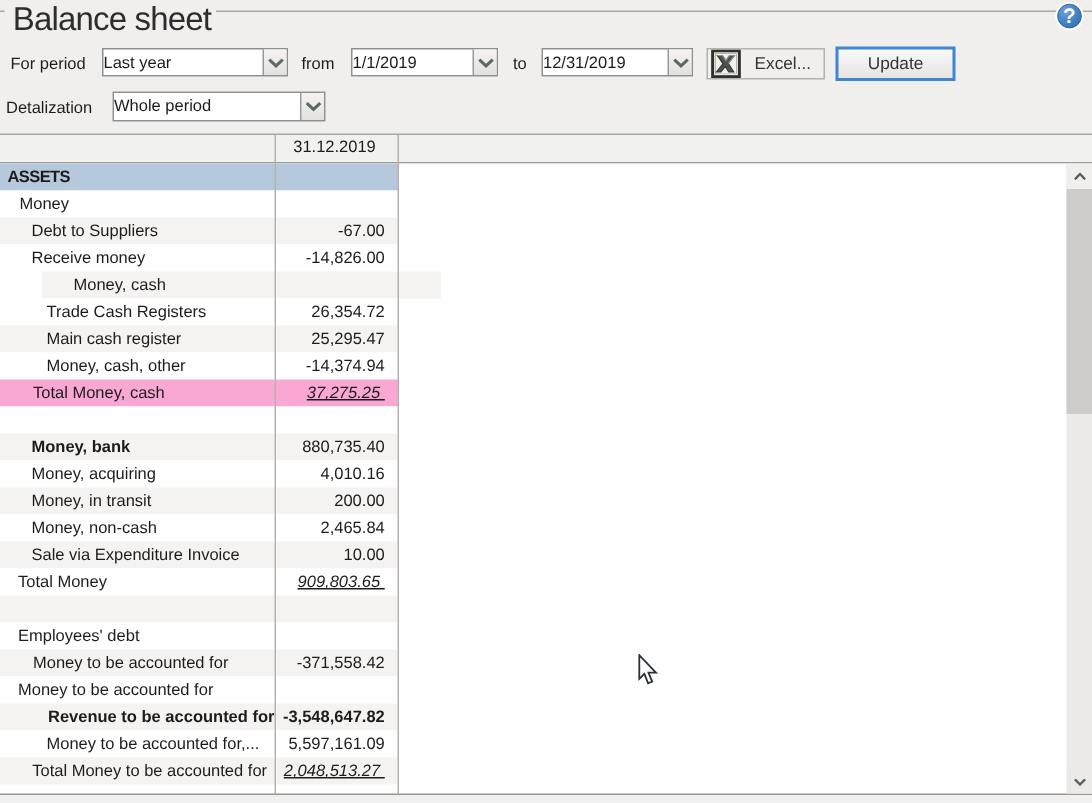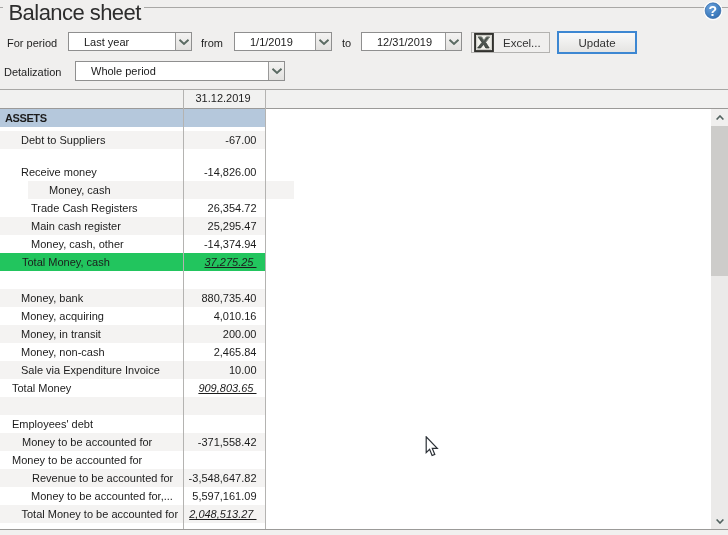--- a/index.html
+++ b/index.html
@@ -1,21 +1,21 @@
 <!DOCTYPE html>
 <html><head>
 <meta charset="utf-8">
 <style>
 * { margin:0; padding:0; box-sizing:border-box; }
 html,body { width:728px; height:535px; background:#f0efee; overflow:hidden;
   font-family:"Liberation Sans",sans-serif; }
 .abs { position:absolute; }
 .lbl { position:absolute; font-size:11px; color:#1e1e1e; white-space:nowrap; }
 .combo { position:absolute; background:#fff; border:1px solid #8f8f8f; }
-.combo .txt { position:absolute; left:15px; top:50%; transform:translateY(-50%);
+.combo .txt { position:absolute; left:0; top:50%; transform:translateY(-50%);
   font-size:11px; color:#1a1a1a; white-space:nowrap; }
 .combo .btn { position:absolute; right:0; top:0; bottom:0; width:16px;
   background:linear-gradient(#f4f3f2,#e2e1df); border-left:1px solid #999; }
 .combo .btn svg { position:absolute; left:50%; top:50%; transform:translate(-50%,-50%); }
 .row { position:absolute; left:0; width:266px; height:18px; }
 .rlbl { position:absolute; top:calc(50% - 0.5px); transform:translateY(-50%); font-size:11px;
   color:#1c1c1c; white-space:nowrap; }
 .rnum { position:absolute; right:9.5px; top:calc(50% - 0.5px); transform:translateY(-50%);
   font-size:11px; color:#1c1c1c; white-space:nowrap; }
 .u { text-decoration:underline; text-decoration-skip-ink:none; text-underline-offset:1px;font-style:italic; }
@@ -79,42 +79,42 @@
     <path d="M4.2 4 L7.6 4 L9.9 7.4 L12.4 4 L15.6 4 L11.6 9.3" fill="none" stroke="#8f968f" stroke-width="0.8"></path>
   </svg>
   <div class="abs" style="left:31px;top:50%;transform:translateY(-50%);font-size:11.5px;color:#333;">Excel...</div>
 </div>
 
 <div class="abs" style="left:557px;top:31px;width:80px;height:23px;border:2px solid #3d87d2;background:linear-gradient(#f9f9f9,#e5e4e2);">
   <div class="abs" style="left:50%;top:50%;transform:translate(-50%,-50%);font-size:11.5px;color:#333;">Update</div>
 </div>
 
 <div class="lbl" style="left:4px;top:66px;">Detalization</div>
-<div class="combo" style="left:75px;top:61px;width:210px;height:20px;">
+<div class="combo" style="left:75px;top:61px;width:142px;height:20px;">
   <div class="txt">Whole period</div>
   <div class="btn">
       <svg width="11" height="7" viewBox="0 0 11 7">
         <path d="M1 1.2 L5.5 5.4 L10 1.2" fill="none" stroke="#5a6a62" stroke-width="2"></path>
       </svg>
     </div>
 </div>
 
 <div class="abs" style="left:0;top:89px;width:728px;height:20px;background:#f1f1f0;border-top:1px solid #a8a7a5;border-bottom:1px solid #9b9a98;"></div>
 <div class="abs" style="left:182px;top:89px;width:82px;height:20px;line-height:19px;text-align:center;font-size:11px;color:#1c1c1c;">31.12.2019</div>
 
 <div class="abs" style="left:0;top:109px;width:711px;height:420px;background:#ffffff;"></div>
 
 <div id="rows" class="abs" style="left:0;top:109px;width:266px;height:420px;">
 <div class="row" style="top:0px;background:#b5c8dc;">
 <div class="rlbl" style="left:5px;font-weight:bold;letter-spacing:-0.4px;">ASSETS</div>
 </div>
 <div class="row" style="top:18px;background:#ffffff;">
 <div class="rlbl" style="left:13px;">Money</div>
 </div>
-<div class="row" style="top:22px;background:#f4f3f2;">
+<div class="row" style="top:36px;background:#f4f3f2;">
 <div class="rlbl" style="left:21px;">Debt to Suppliers</div>
 <div class="rnum">-67.00</div>
 </div>
 <div class="row" style="top:54px;background:#ffffff;">
 <div class="rlbl" style="left:21px;">Receive money</div>
 <div class="rnum">-14,826.00</div>
 </div>
 <div class="row" style="top:72px;background:#f4f3f2;margin-left:28px;">
 <div class="rlbl" style="left:21px;">Money, cash</div>
 </div>
@@ -123,28 +123,28 @@
 <div class="rnum">26,354.72</div>
 </div>
 <div class="row" style="top:108px;background:#f4f3f2;">
 <div class="rlbl" style="left:31px;">Main cash register</div>
 <div class="rnum">25,295.47</div>
 </div>
 <div class="row" style="top:126px;background:#ffffff;">
 <div class="rlbl" style="left:31px;">Money, cash, other</div>
 <div class="rnum">-14,374.94</div>
 </div>
-<div class="row" style="top:144px;background:#22c55e;">
+<div class="row" style="top:144px;background:#f9a8d4;">
 <div class="rlbl" style="left:22px;">Total Money, cash</div>
 <div class="rnum u">37,275.25&nbsp;</div>
 </div>
 <div class="row" style="top:162px;background:#ffffff;">
 </div>
 <div class="row" style="top:180px;background:#f4f3f2;">
-<div class="rlbl" style="left:21px;">Money, bank</div>
+<div class="rlbl" style="left:21px;font-weight:bold;">Money, bank</div>
 <div class="rnum">880,735.40</div>
 </div>
 <div class="row" style="top:198px;background:#ffffff;">
 <div class="rlbl" style="left:21px;">Money, acquiring</div>
 <div class="rnum">4,010.16</div>
 </div>
 <div class="row" style="top:216px;background:#f4f3f2;">
 <div class="rlbl" style="left:21px;">Money, in transit</div>
 <div class="rnum">200.00</div>
 </div>
@@ -165,21 +165,21 @@
 <div class="row" style="top:306px;background:#ffffff;">
 <div class="rlbl" style="left:12px;">Employees' debt</div>
 </div>
 <div class="row" style="top:324px;background:#f4f3f2;">
 <div class="rlbl" style="left:22px;">Money to be accounted for</div>
 <div class="rnum">-371,558.42</div>
 </div>
 <div class="row" style="top:342px;background:#ffffff;">
 <div class="rlbl" style="left:12px;">Money to be accounted for</div>
 </div>
-<div class="row" style="top:360px;background:#f4f3f2;">
+<div class="row" style="top:360px;background:#f4f3f2;font-weight:bold;">
 <div class="rlbl" style="left:32px;">Revenue to be accounted for</div>
 <div class="rnum">-3,548,647.82</div>
 </div>
 <div class="row" style="top:378px;background:#ffffff;">
 <div class="rlbl" style="left:31px;">Money to be accounted for,...</div>
 <div class="rnum">5,597,161.09</div>
 </div>
 <div class="row" style="top:396px;background:#f4f3f2;">
 <div class="rlbl" style="left:21.5px;">Total Money to be accounted for</div>
 <div class="rnum u">2,048,513.27&nbsp;</div>

